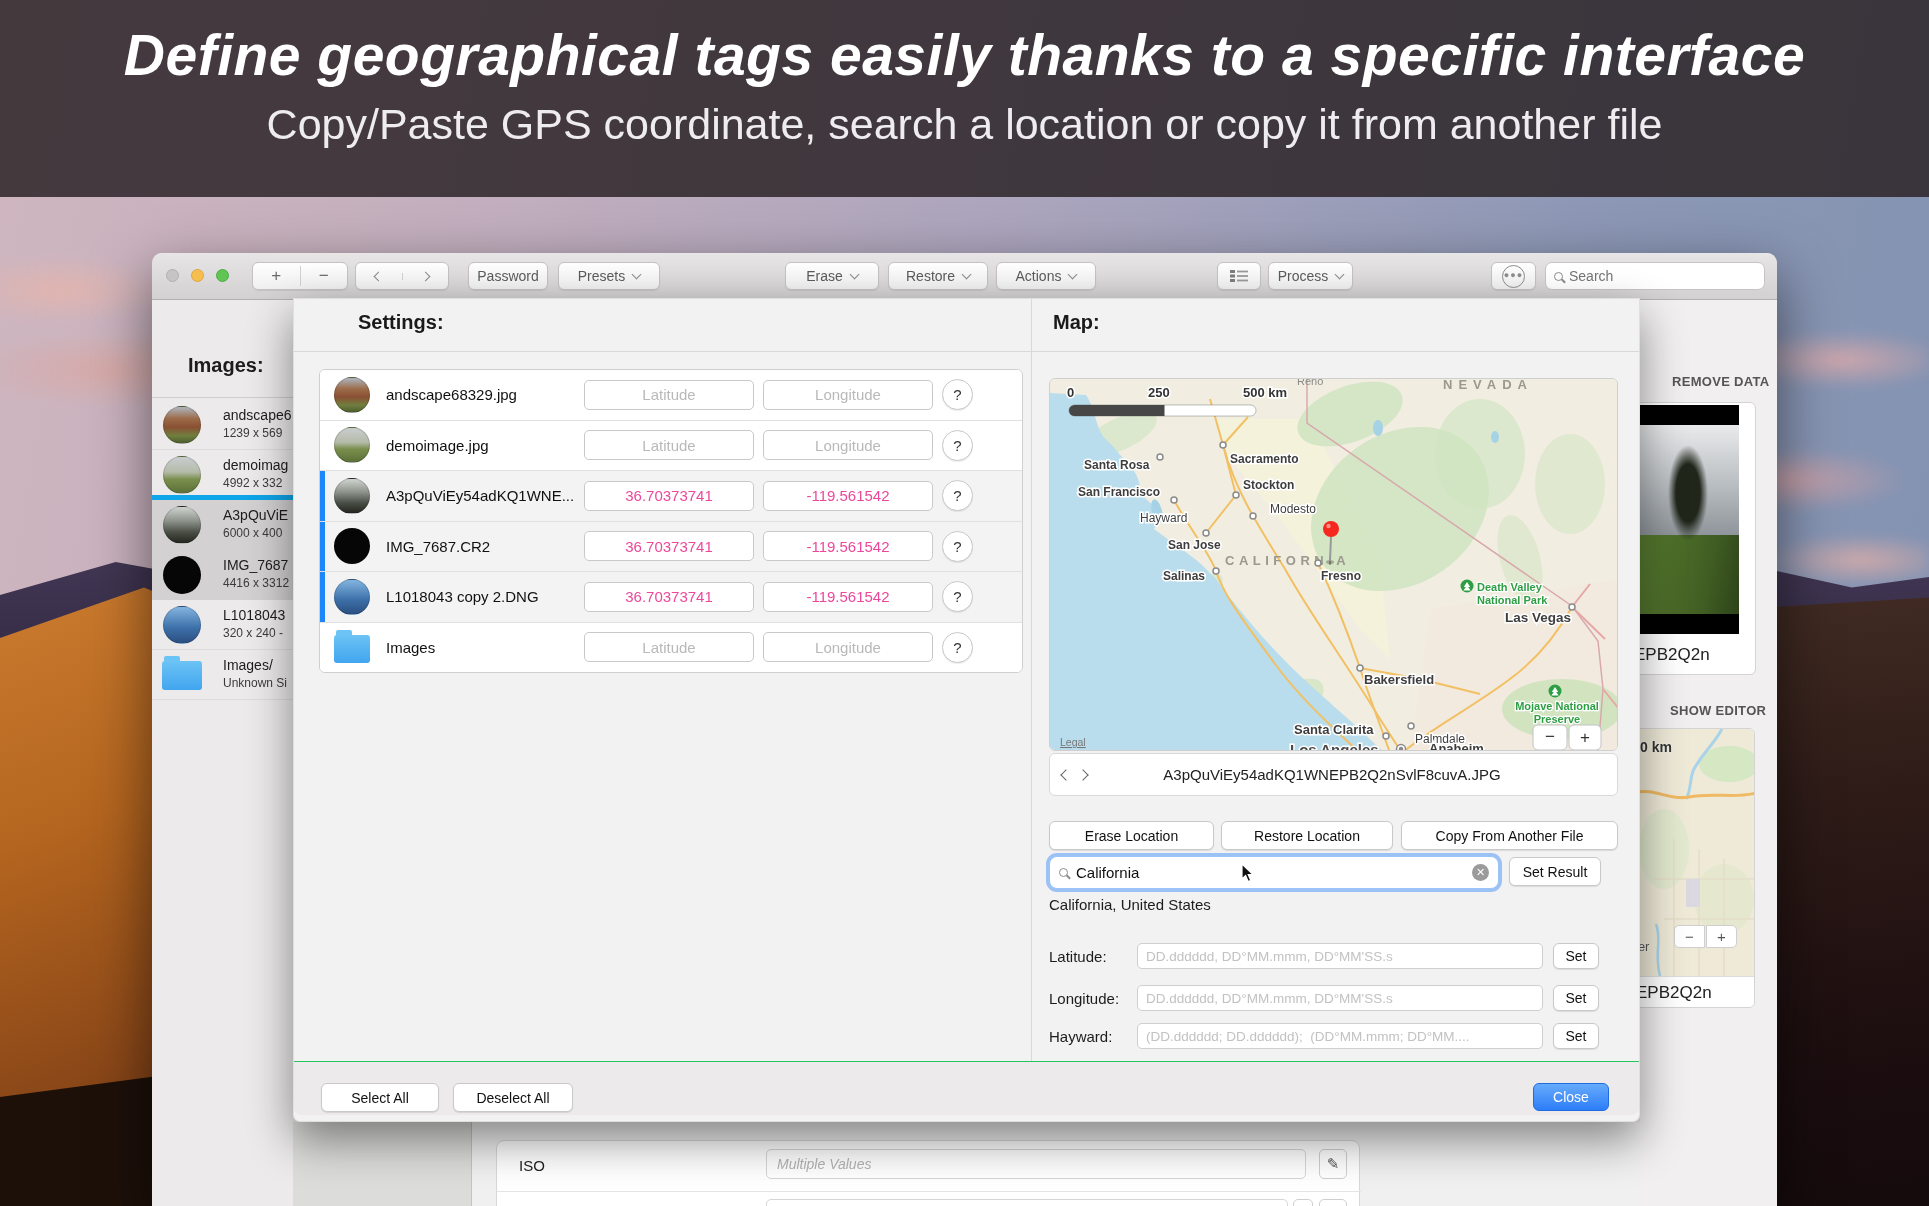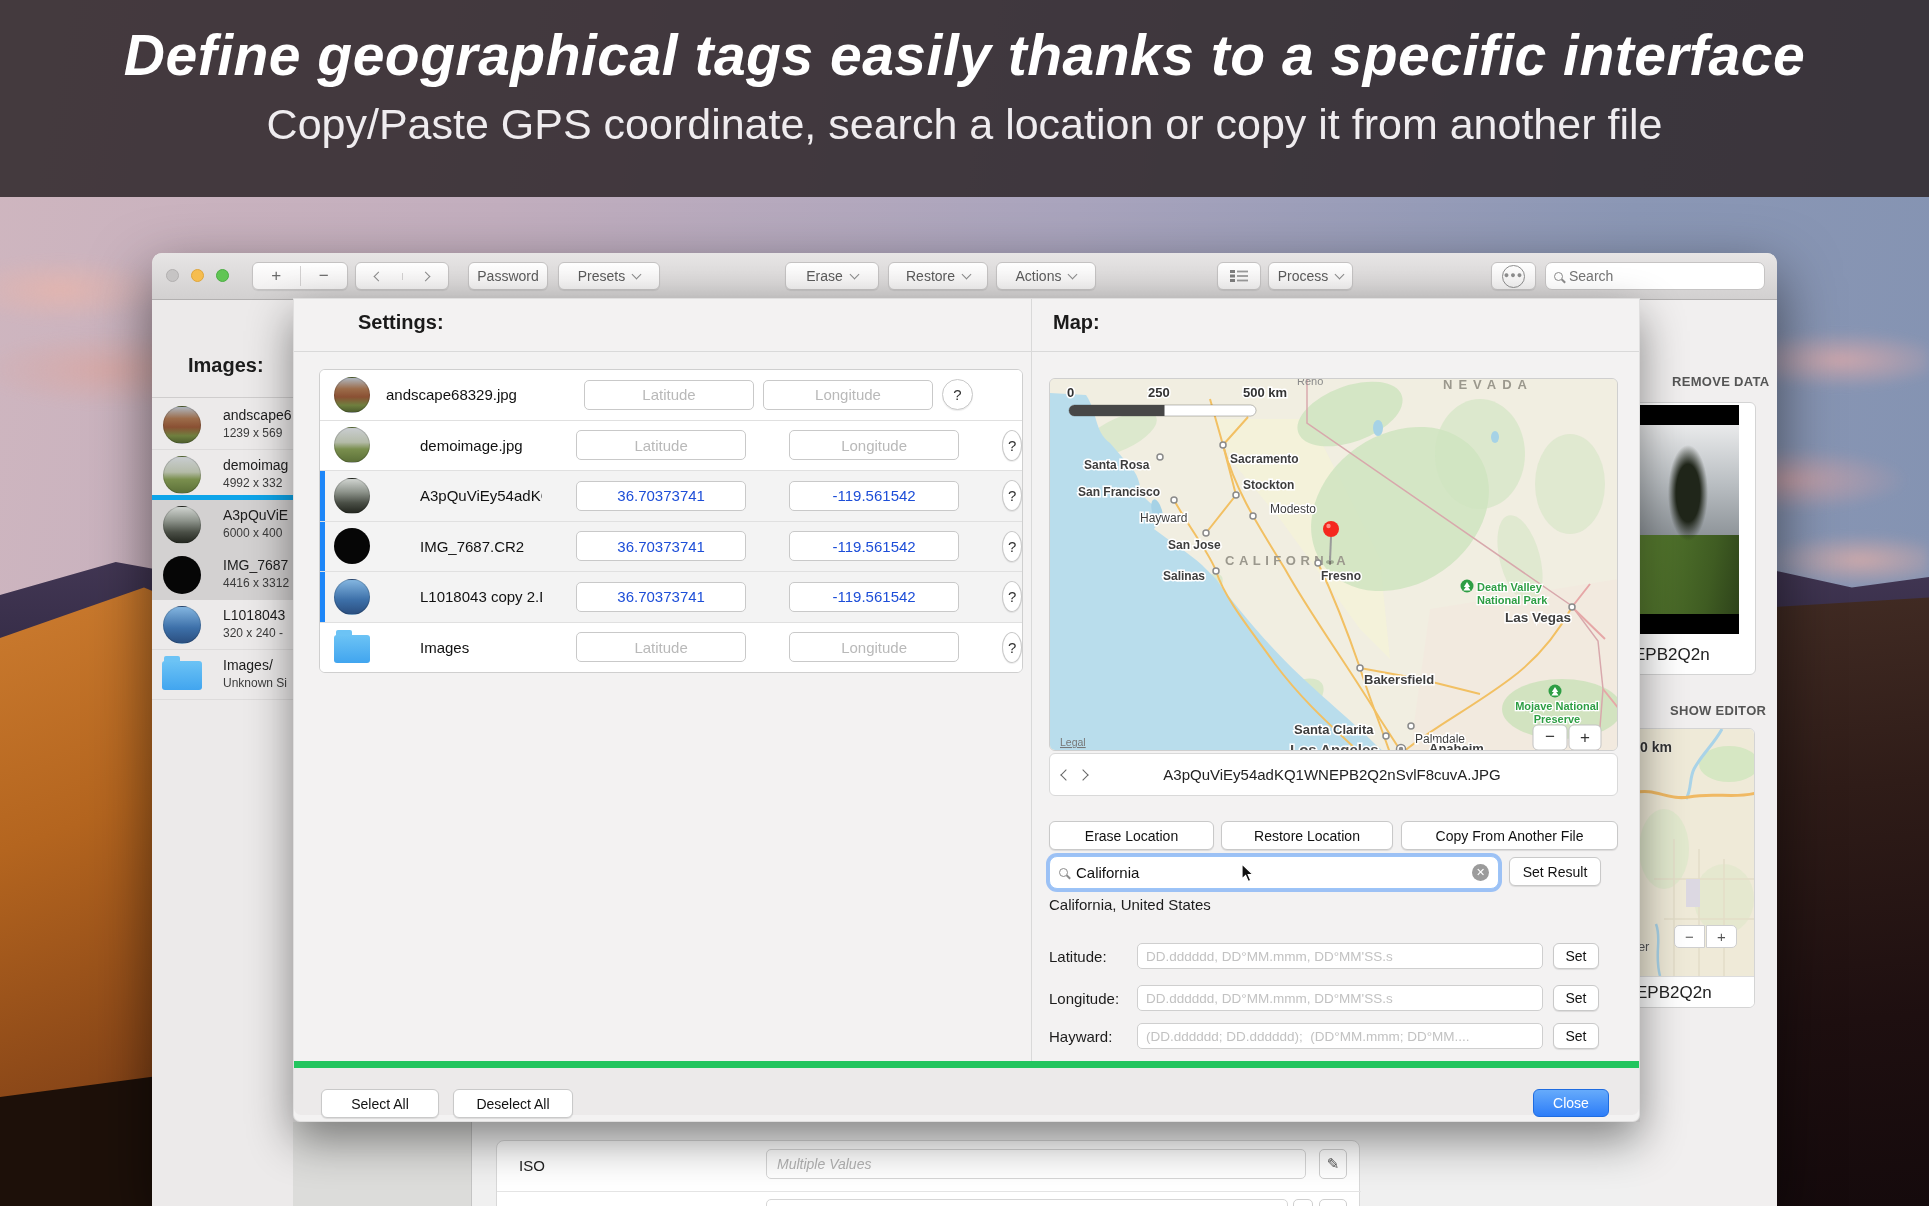--- a/index.html
+++ b/index.html
@@ -77,32 +77,32 @@
   .ebtn { position:absolute; background:#fff; border:1px solid #cfcfcf; border-radius:5px; display:flex; align-items:center; justify-content:center; color:#555; }
 
   
   .dialog { left:141px; top:45px; width:1347px; height:824px; background:#f3f2f2; border-radius:0 0 7px 7px;
     box-shadow:0 18px 45px rgba(0,0,0,.45); border:1px solid rgba(0,0,0,.08); }
   .d-head { font-size:20px; font-weight:700; color:#1a1a1a; }
   .hline { background:#d9d9d9; height:1px; }
   .vline { background:#d9d9d9; width:1px; }
   .scard { left:25px; top:70px; width:704px; height:304px; background:#fff; border:1px solid #cfcfcf; border-radius:6px; display:flex; flex-direction:column; overflow:hidden; }
   .srow { position:relative; flex:1; display:flex; align-items:center; background:#fff; }
-  .srow + .srow { border-top:1px solid #e0e0e0;gap:34px; }
+  .srow + .srow { border-top:1px solid #e0e0e0; }
   .srow.sel { background:#f3f3f3; }
   .selbar { position:absolute; left:0; top:0; bottom:0; width:5px; background:#1d86f8; }
   .srow .thumb { width:36px; height:36px; margin-left:14px; flex:none; }
   .fname { margin-left:16px; width:198px; font-size:15px; color:#111; white-space:nowrap; overflow:hidden; }
-  .coord { width:170px; height:30px; border:1px solid #c9c9c9; border-radius:5px; text-align:center; font-size:15px; color:#1d4ed8; outline:none; background:#fff; }
+  .coord { width:170px; height:30px; border:1px solid #c9c9c9; border-radius:5px; text-align:center; font-size:15px; color:#ec4899; outline:none; background:#fff; }
   .coord::placeholder { color:#b9b9b9; }
   .coord + .coord { margin-left:9px; }
   .helpbtn { width:31px; height:31px; margin-left:9px; border:1px solid #c9c9c9; border-radius:50%; background:#fff; font-size:15px; color:#333; box-shadow:0 1px 1px rgba(0,0,0,.08); }
   .dbtn { position:absolute; background:#fff; border:1px solid #c9c9c9; border-radius:6px; font-size:14px; color:#111;
     display:flex; align-items:center; justify-content:center; box-shadow:0 1px 1px rgba(0,0,0,.1); font-family:inherit; }
-  .d-foot { left:0; top:762px; width:1345px; height:54px; background:#eceaea; border-top:7px solid #22c55e; border-radius:0 0 7px 7px; }
+  .d-foot { left:0; top:762px; width:1345px; height:54px; background:#eceaea; border-top:1px solid #22c55e; border-radius:0 0 7px 7px; }
   .closebtn { position:absolute; background:linear-gradient(#66abfb,#2d7df8); border:1px solid #1f6ce0; border-radius:6px; color:#fff; font-size:14px; display:flex; align-items:center; justify-content:center; }
 
   .mapbox { left:755px; top:79px; width:569px; height:373px; border:1px solid #cfcfcf; border-radius:6px; overflow:hidden; background:#f1eee1; }
   .filerow { left:755px; top:454px; width:569px; height:43px; background:#fff; border:1px solid #d9d9d9; border-radius:6px; display:flex; align-items:center; }
   .filerow .fn { flex:1; text-align:center; font-size:15px; color:#222; }
   .msearch { left:755px; top:557px; width:450px; height:33px; background:#fff; border:1px solid #9bc4f8; border-radius:8px;
     box-shadow:0 0 0 3px rgba(84,153,248,.55); display:flex; align-items:center; padding:0 9px; }
   .msearch input { flex:1; border:none; outline:none; font-size:15px; color:#111; margin-left:8px; background:transparent; }
   .clearbtn { width:17px; height:17px; border-radius:50%; background:#9b9b9b; color:#fff; font-size:11px; line-height:17px; text-align:center; flex:none; }
   .coordlabel { font-size:15px; color:#1c1c1c; }

